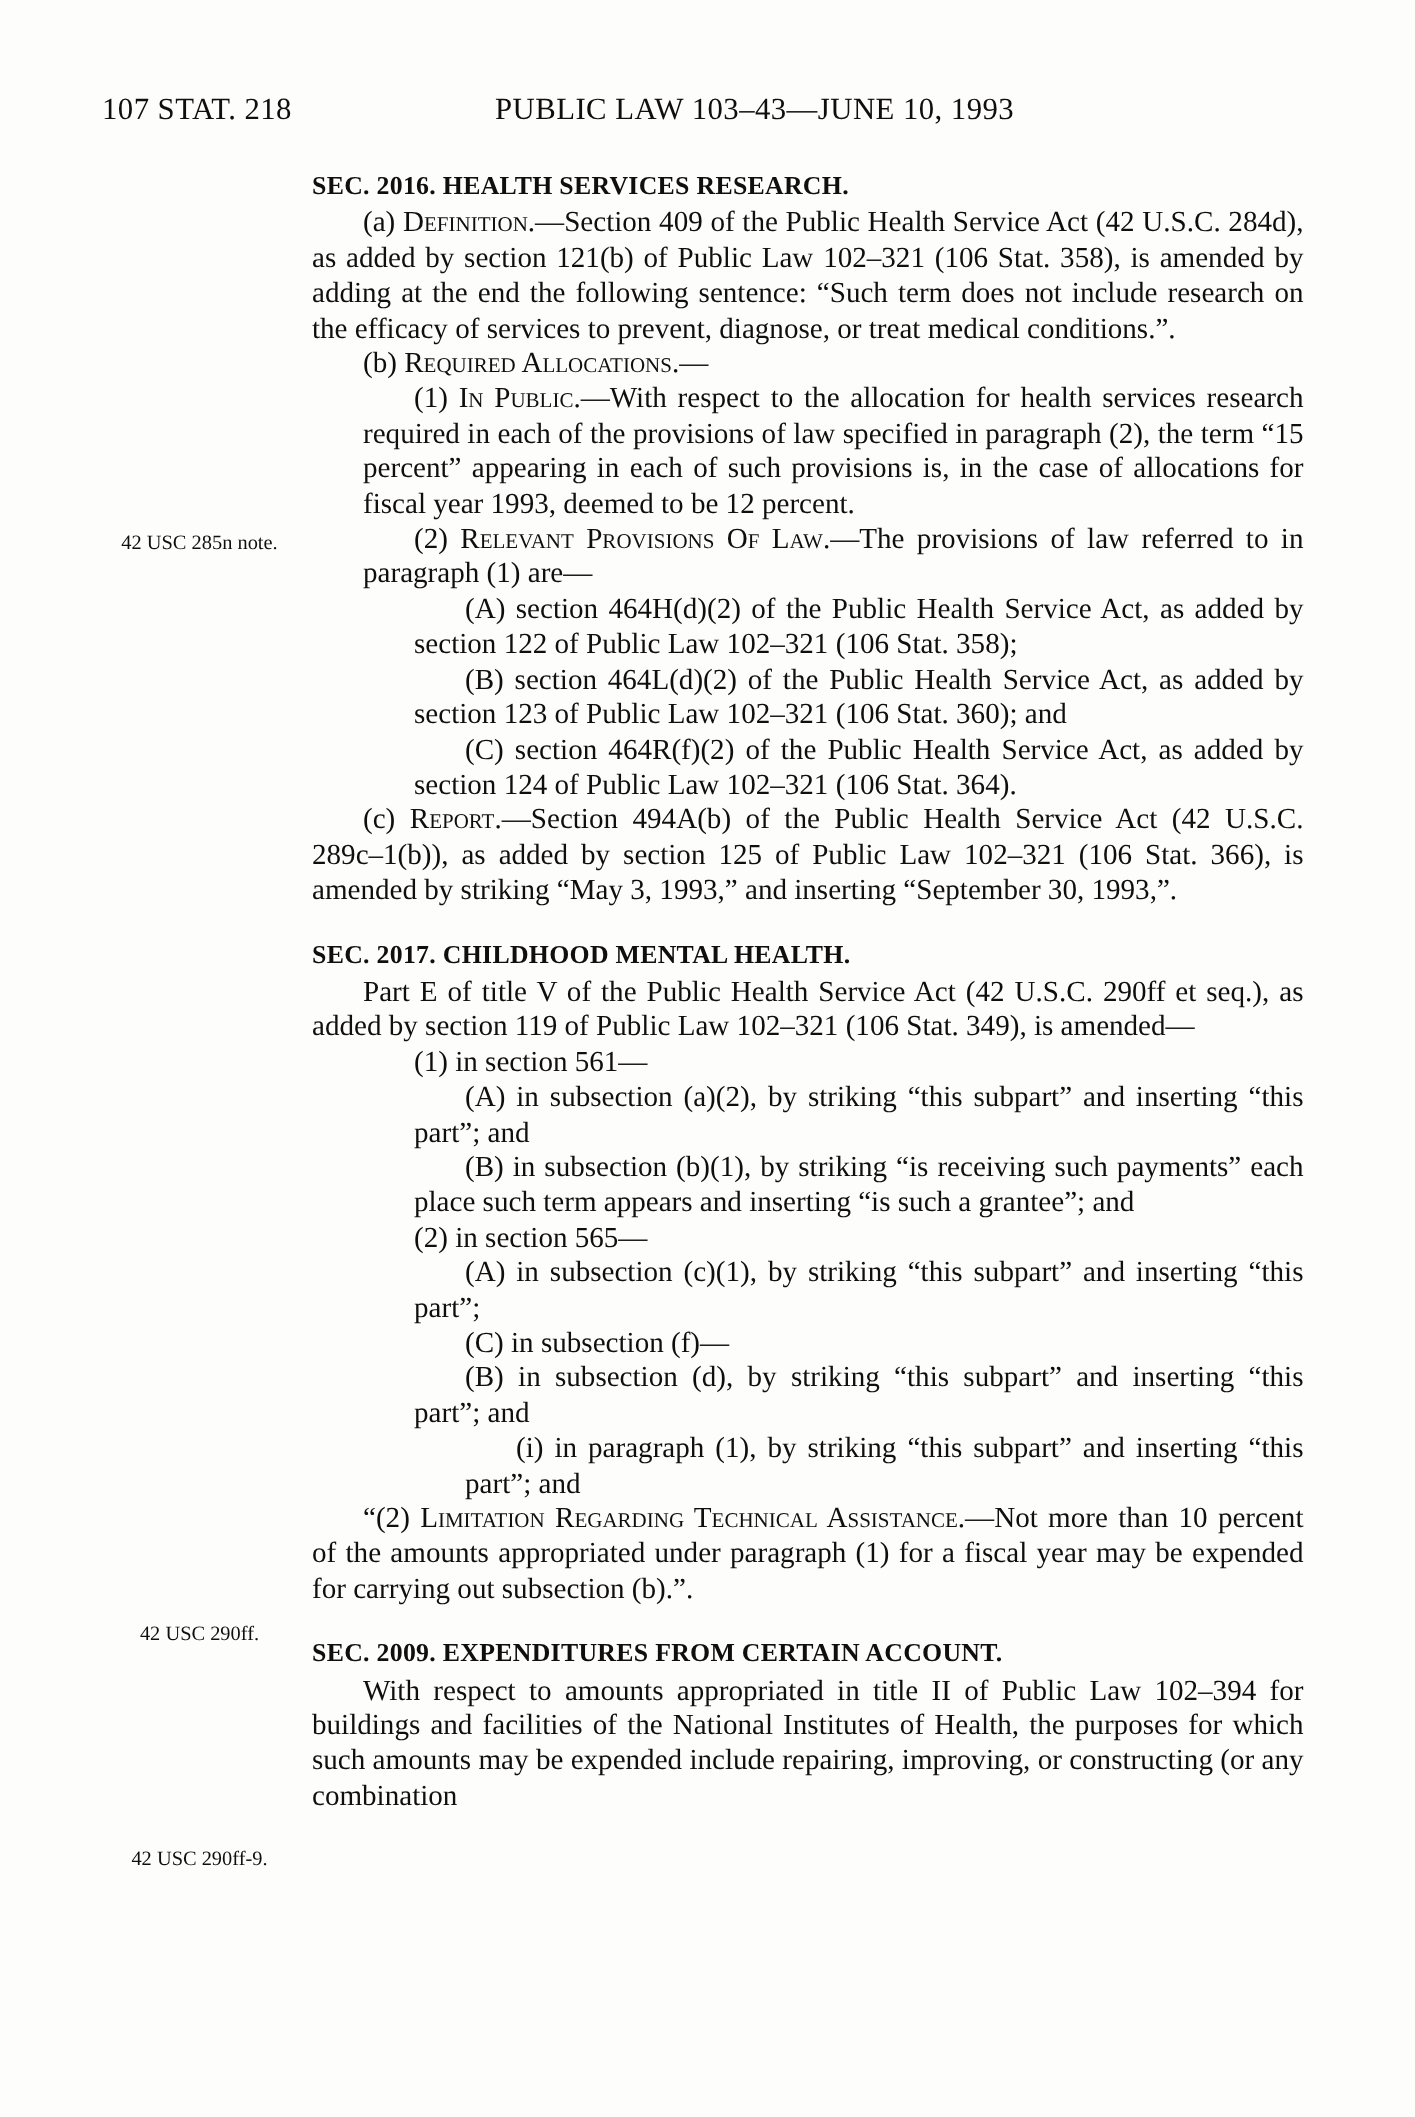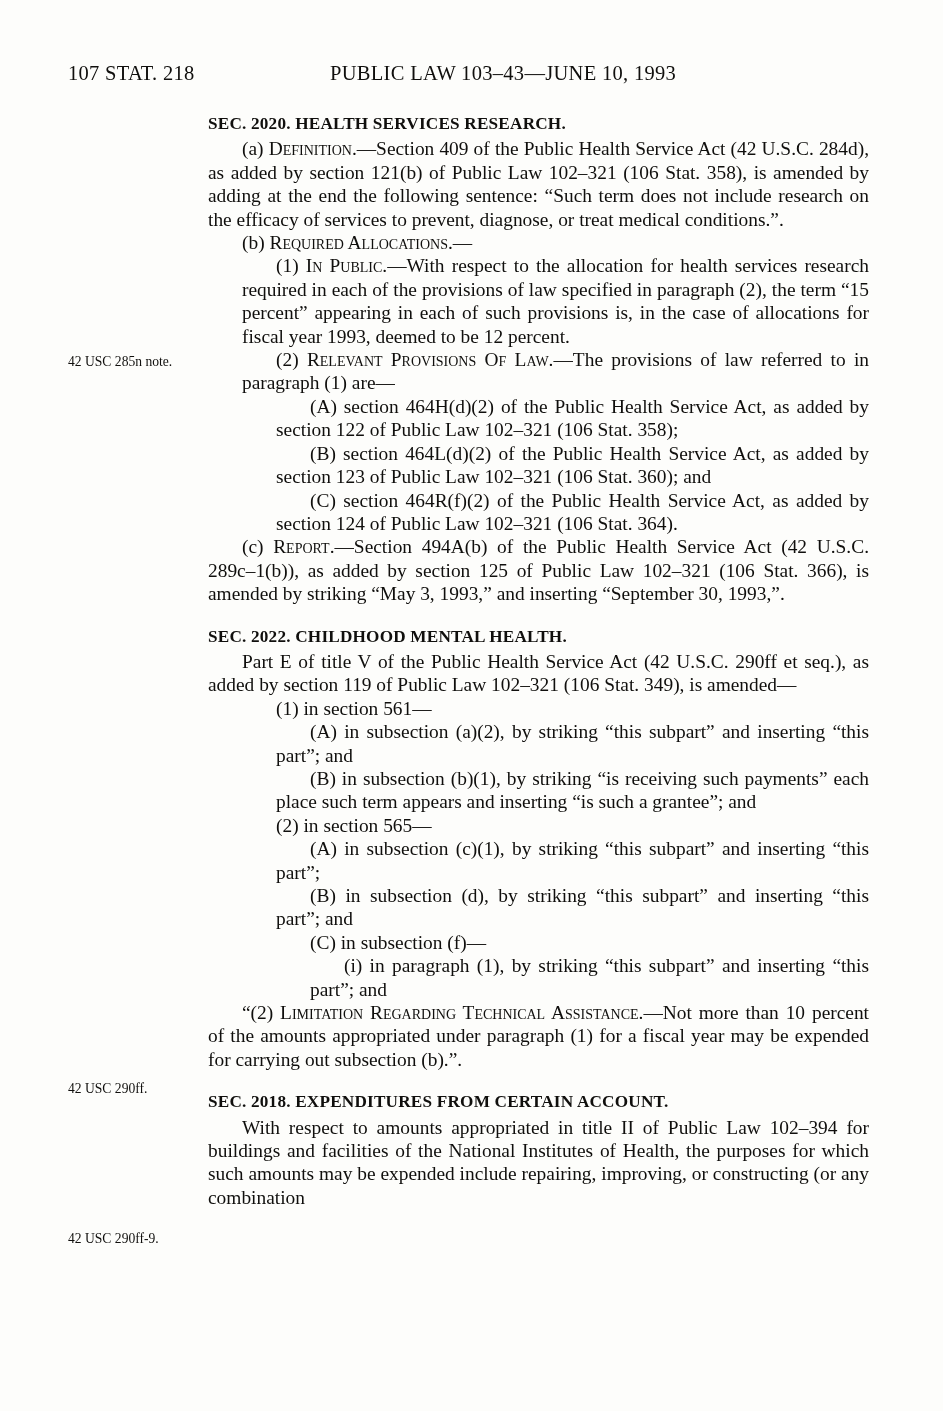--- a/index.html
+++ b/index.html
@@ -75,21 +75,21 @@
   .sc {
     font-variant: small-caps;
     font-size: 19.4px;
   }
   .margin-note {
     position: absolute;
     left: 68px;
     font-size: 13.6px;
     line-height: 15px;
     font-family: "Liberation Serif", serif;
-    text-align: left;
+    text-align: center;
     width: 130px;
   }
   .mn1 { top: 354px; }
   .mn2 { top: 1081px; }
   .mn3 { top: 1231px; }
 </style>
 </head>
 <body>
 
 <div class="page">
@@ -98,39 +98,39 @@
     <span class="rh-left">107 STAT. 218</span>
     <span class="rh-center">PUBLIC LAW 103–43—JUNE 10, 1993</span>
   </div>
 
   <div class="margin-note mn1">42 USC 285n note.</div>
   <div class="margin-note mn2">42 USC 290ff.</div>
   <div class="margin-note mn3">42 USC 290ff-9.</div>
 
   <div class="column">
 
-    <p class="sec-head">SEC. 2020. HEALTH SERVICES RESEARCH.</p>
+    <p class="sec-head">SEC. 2016. HEALTH SERVICES RESEARCH.</p>
     <p class="indent1">(a) <span class="sc">Definition</span>.—Section 409 of the Public Health Service Act (42 U.S.C. 284d), as added by section 121(b) of Public Law 102–321 (106 Stat. 358), is amended by adding at the end the following sentence: “Such term does not include research on the efficacy of services to prevent, diagnose, or treat medical conditions.”.</p>
     <p class="indent1">(b) <span class="sc">Required Allocations</span>.—</p>
     <p class="indent2">(1) <span class="sc">In Public</span>.—With respect to the allocation for health services research required in each of the provisions of law specified in paragraph (2), the term “15 percent” appearing in each of such provisions is, in the case of allocations for fiscal year 1993, deemed to be 12 percent.</p>
     <p class="indent2">(2) <span class="sc">Relevant Provisions Of Law</span>.—The provisions of law referred to in paragraph (1) are—</p>
     <p class="indent3">(A) section 464H(d)(2) of the Public Health Service Act, as added by section 122 of Public Law 102–321 (106 Stat. 358);</p>
     <p class="indent3">(B) section 464L(d)(2) of the Public Health Service Act, as added by section 123 of Public Law 102–321 (106 Stat. 360); and</p>
     <p class="indent3">(C) section 464R(f)(2) of the Public Health Service Act, as added by section 124 of Public Law 102–321 (106 Stat. 364).</p>
     <p class="indent1">(c) <span class="sc">Report</span>.—Section 494A(b) of the Public Health Service Act (42 U.S.C. 289c–1(b)), as added by section 125 of Public Law 102–321 (106 Stat. 366), is amended by striking “May 3, 1993,” and inserting “September 30, 1993,”.</p>
 
-    <p class="sec-head spaced">SEC. 2022. CHILDHOOD MENTAL HEALTH.</p>
+    <p class="sec-head spaced">SEC. 2017. CHILDHOOD MENTAL HEALTH.</p>
     <p class="indent1">Part E of title V of the Public Health Service Act (42 U.S.C. 290ff et seq.), as added by section 119 of Public Law 102–321 (106 Stat. 349), is amended—</p>
     <p class="indent2">(1) in section 561—</p>
     <p class="indent3">(A) in subsection (a)(2), by striking “this subpart” and inserting “this part”; and</p>
     <p class="indent3">(B) in subsection (b)(1), by striking “is receiving such payments” each place such term appears and inserting “is such a grantee”; and</p>
     <p class="indent2">(2) in section 565—</p>
     <p class="indent3">(A) in subsection (c)(1), by striking “this subpart” and inserting “this part”;</p>
+    <p class="indent3">(C) in subsection (f)—</p>
     <p class="indent3">(B) in subsection (d), by striking “this subpart” and inserting “this part”; and</p>
-    <p class="indent3">(C) in subsection (f)—</p>
     <p class="indent3" style="padding-left:102px;">(i) in paragraph (1), by striking “this subpart” and inserting “this part”; and</p>
     <p class="indent1">“(2) <span class="sc">Limitation Regarding Technical Assistance</span>.—Not more than 10 percent of the amounts appropriated under paragraph (1) for a fiscal year may be expended for carrying out subsection (b).”.</p>
 
-    <p class="sec-head spaced">SEC. 2018. EXPENDITURES FROM CERTAIN ACCOUNT.</p>
+    <p class="sec-head spaced">SEC. 2009. EXPENDITURES FROM CERTAIN ACCOUNT.</p>
     <p class="indent1">With respect to amounts appropriated in title II of Public Law 102–394 for buildings and facilities of the National Institutes of Health, the purposes for which such amounts may be expended include repairing, improving, or constructing (or any combination</p>
 
   </div>
 </div>
 
 </body></html>

